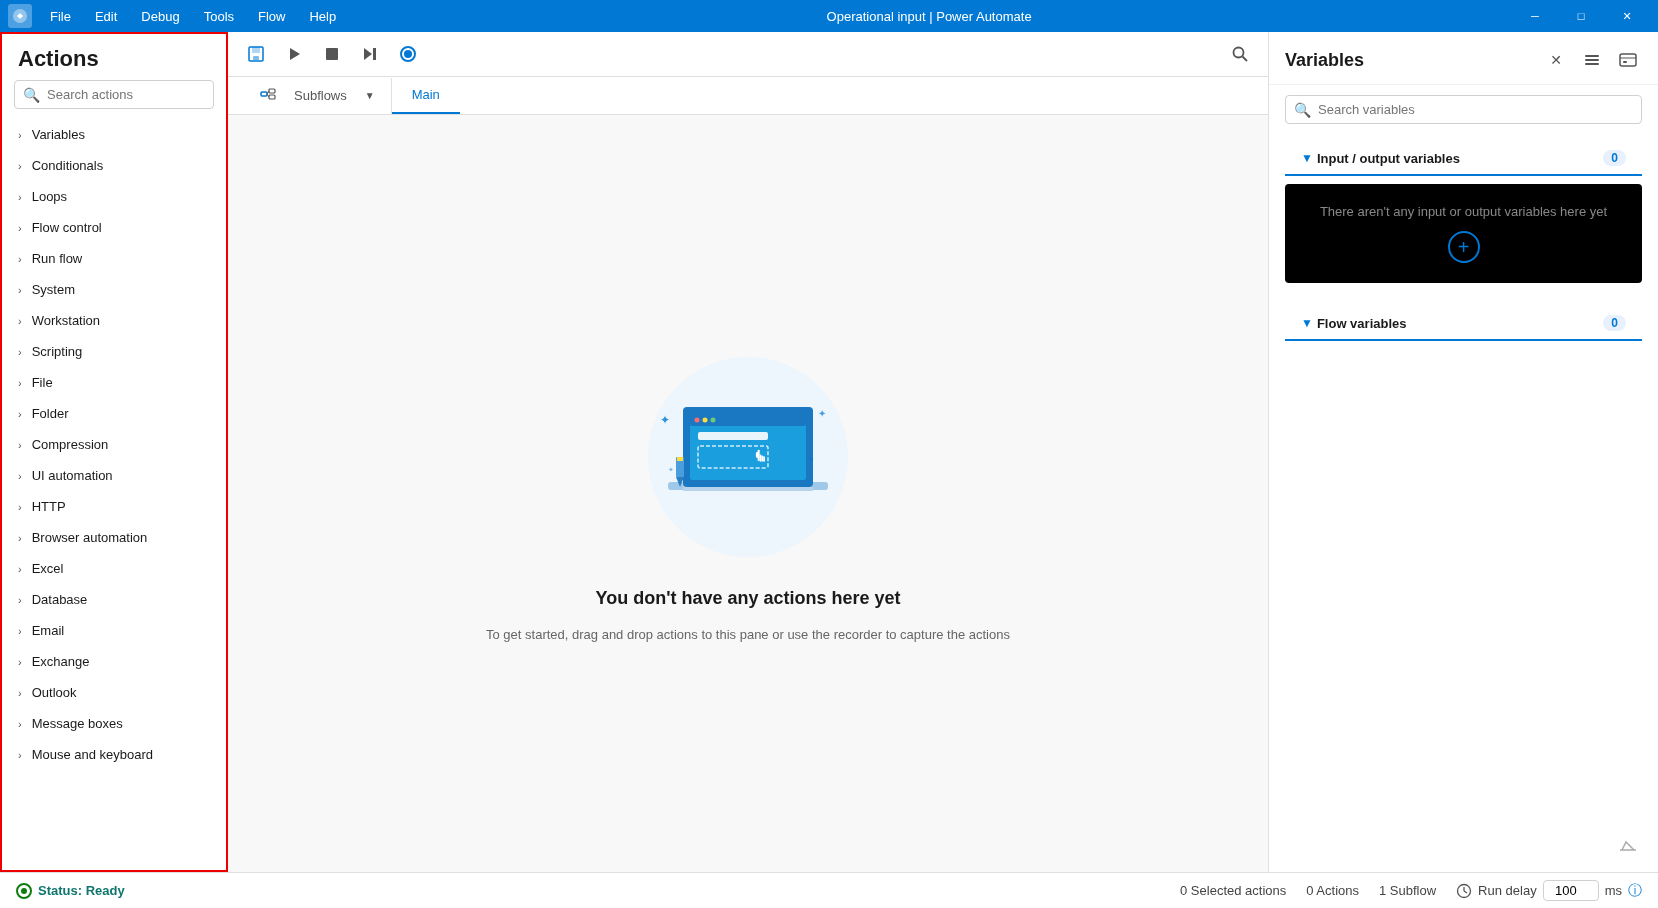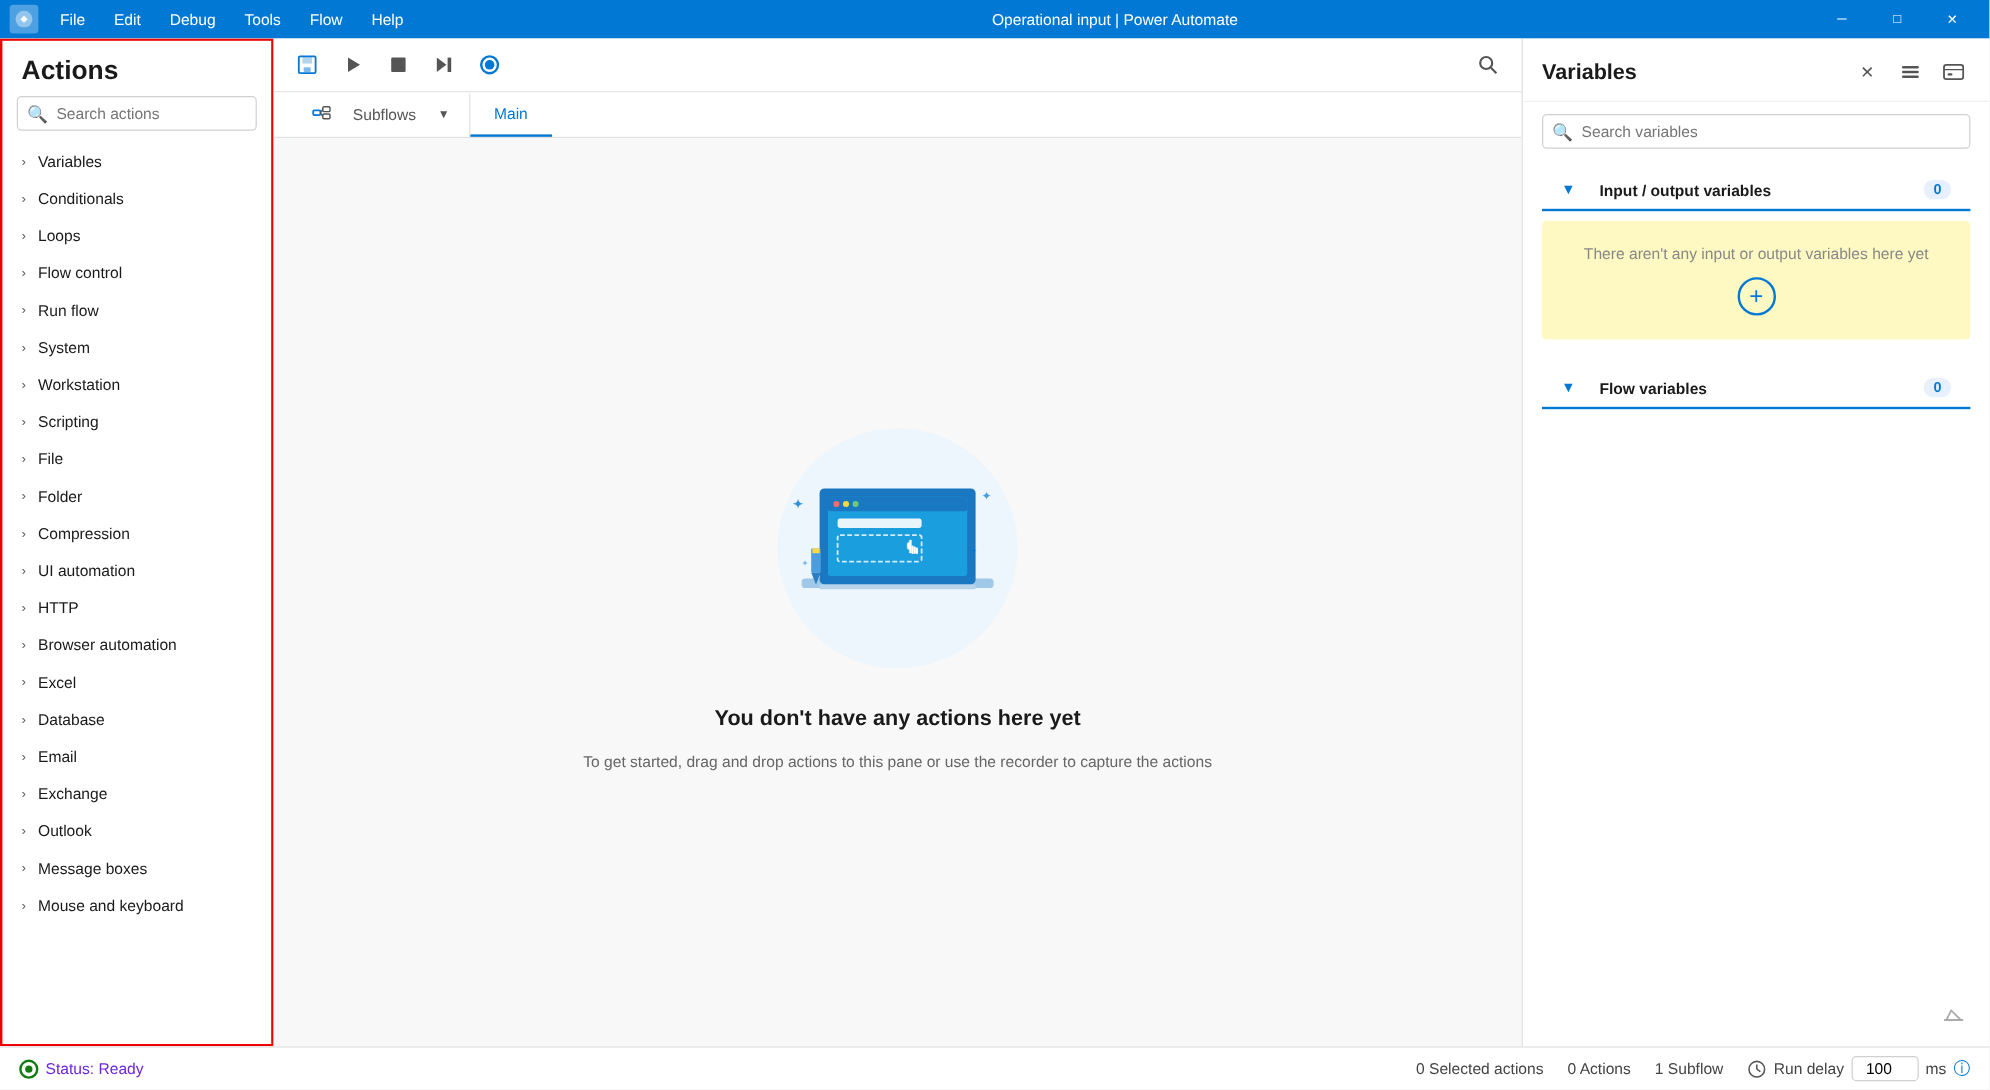--- a/index.html
+++ b/index.html
@@ -271,33 +271,33 @@
       padding: 8px 16px;
       cursor: pointer;
       border-bottom: 2px solid #0078d4;
       margin: 0 16px;
     }
     .var-section-title {
       flex: 1;
       font-weight: 600;
       font-size: 13px;
       color: #1a1a1a;
-      margin-left: 20px;
+      margin-left: 4px;
     }
     .var-count-badge {
       background: #e8f0fe;
       color: #0078d4;
       border-radius: 10px;
       padding: 1px 8px;
       font-size: 12px;
       font-weight: 600;
     }
     .var-section-content {
       margin: 8px 16px;
-      background: #fef9c3;
+      background: #000000;
       border-radius: 4px;
       min-height: 80px;
       display: flex;
       flex-direction: column;
       align-items: center;
       justify-content: center;
       padding: 20px;
       color: #888;
       font-size: 13px;
       text-align: left;
@@ -322,22 +322,22 @@
       align-items: center;
       padding: 0 16px;
       gap: 20px;
       font-size: 13px;
       color: #444;
     }
     .status-ready {
       display: flex;
       align-items: center;
       gap: 6px;
-      color: #6d28d9;
-      font-weight: 400;
+      color: #0f766e;
+      font-weight: 700;
     }
     .status-circle {
       width: 16px; height: 16px;
       border-radius: 50%;
       border: 2px solid #107c10;
       display: flex; align-items: center; justify-content: center;
     }
     .status-circle::after {
       content: '';
       width: 6px; height: 6px;

